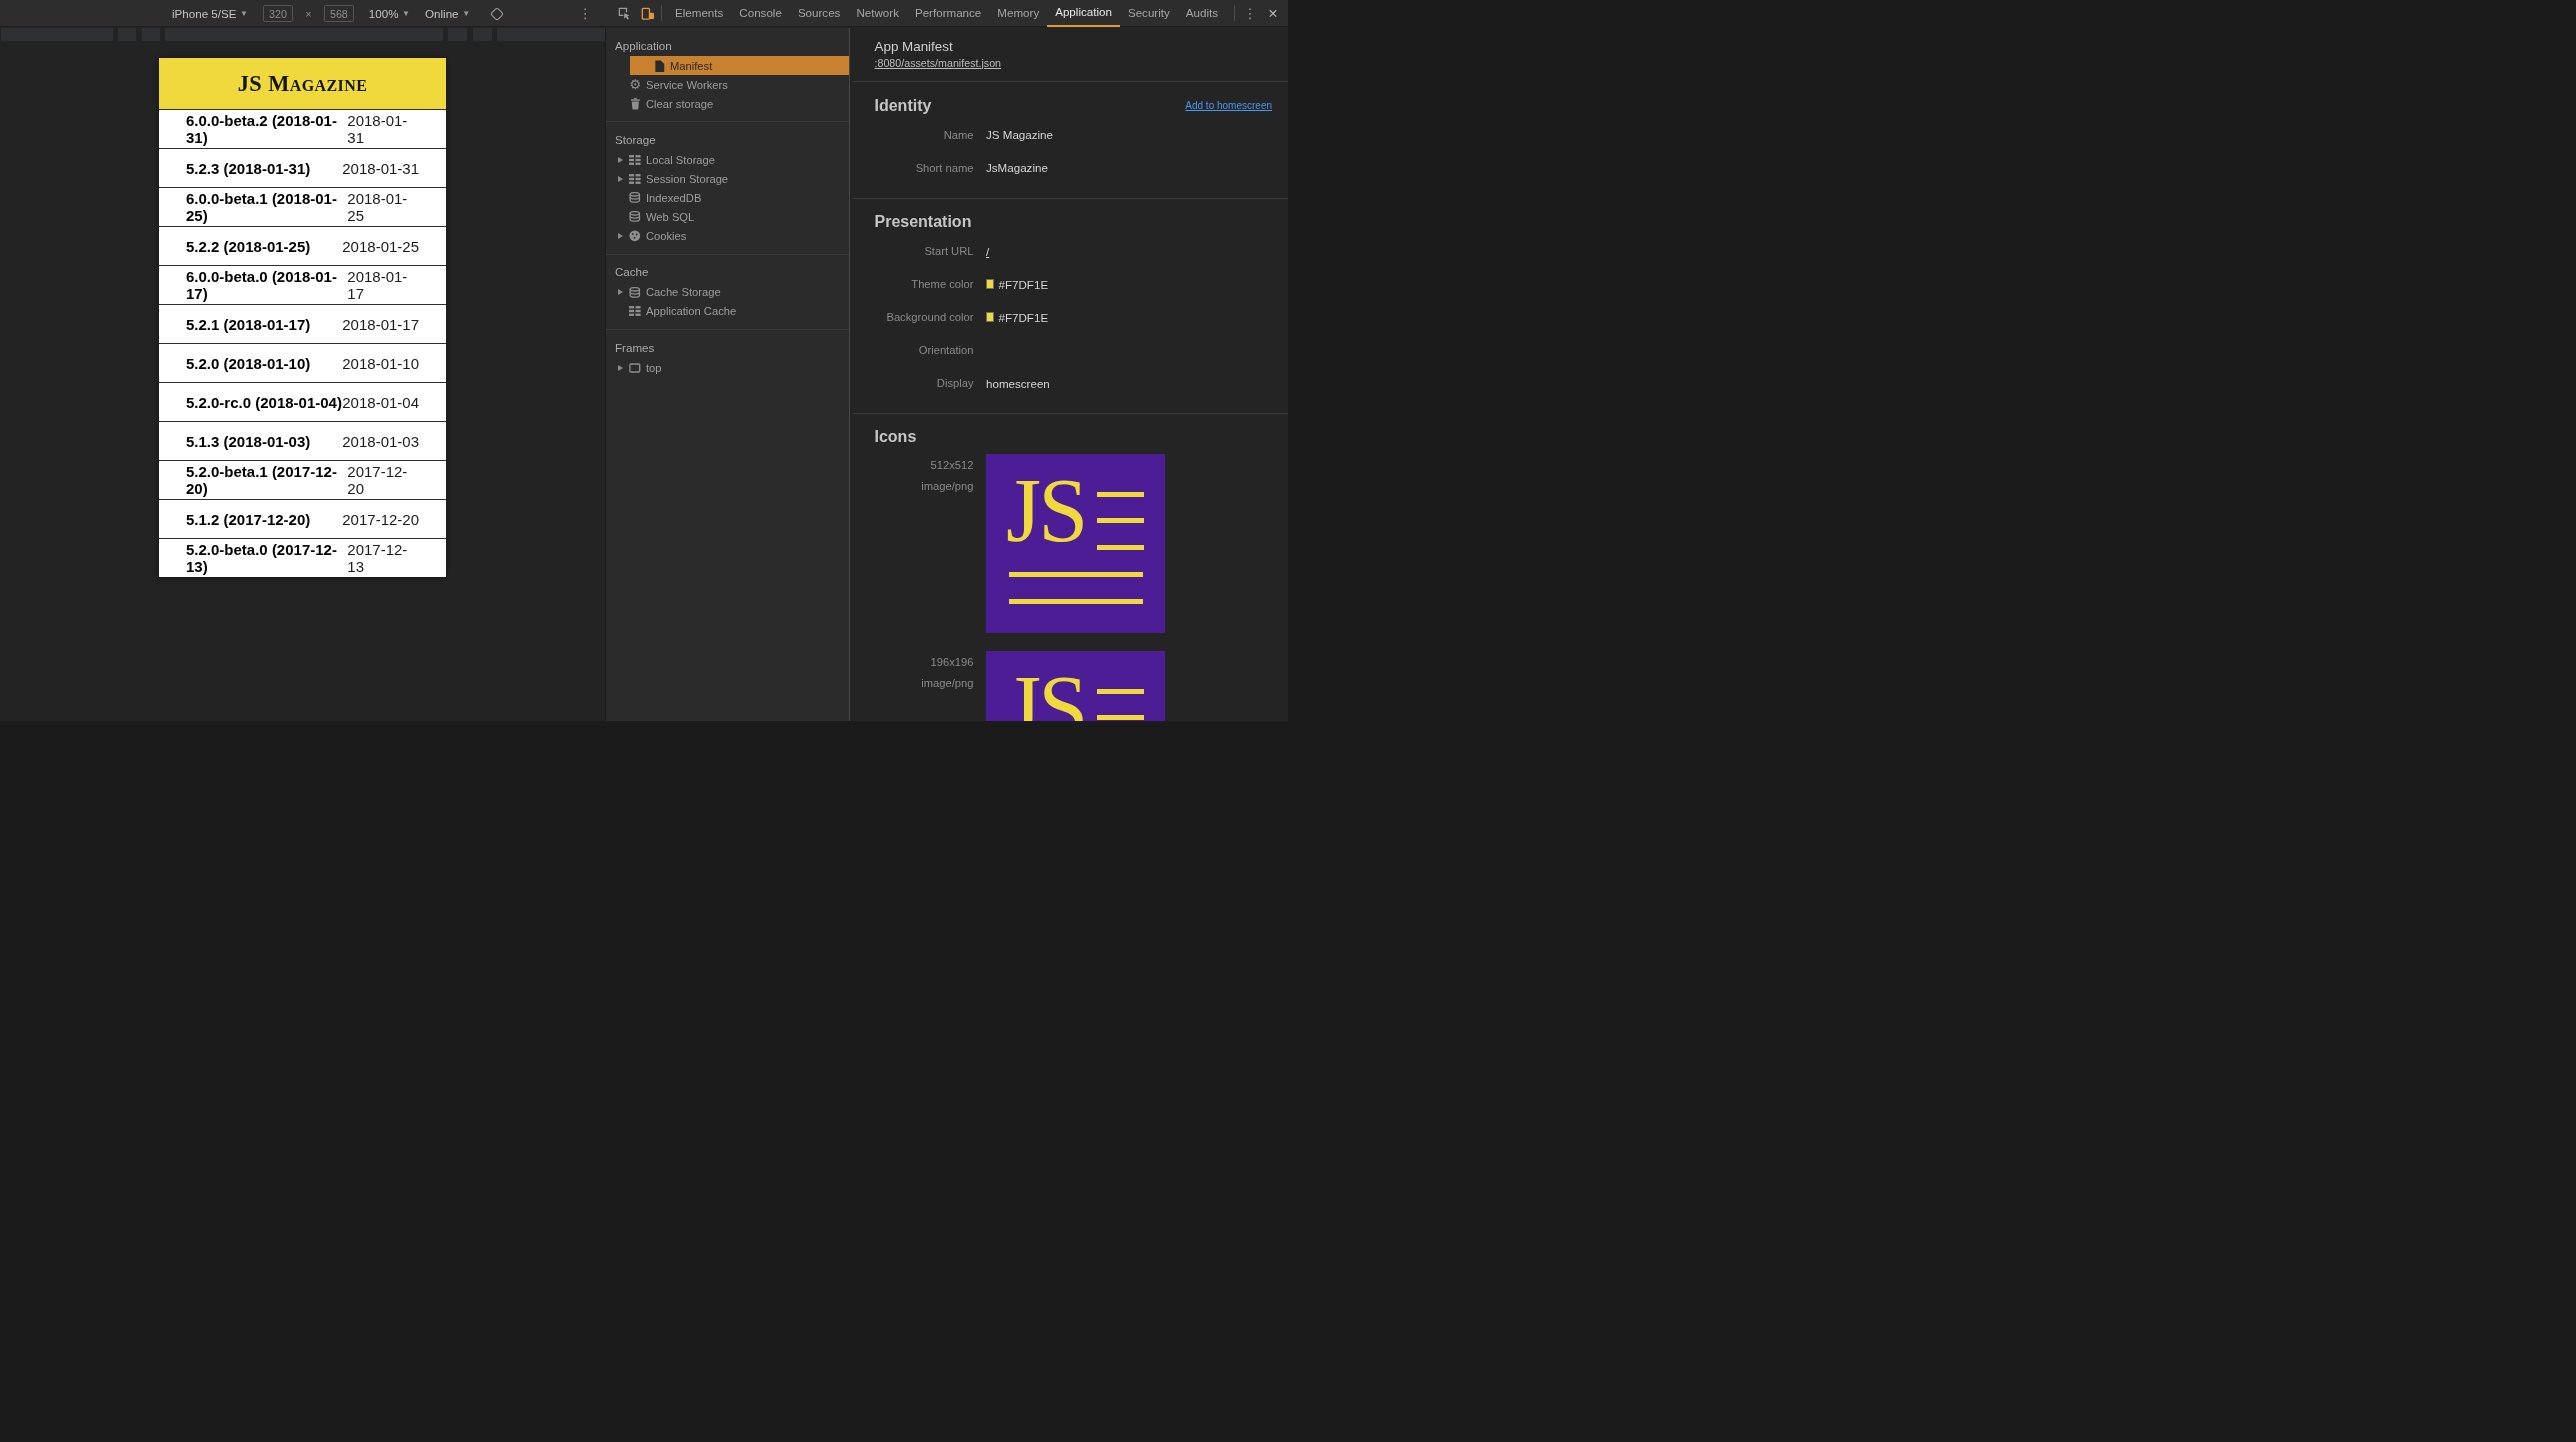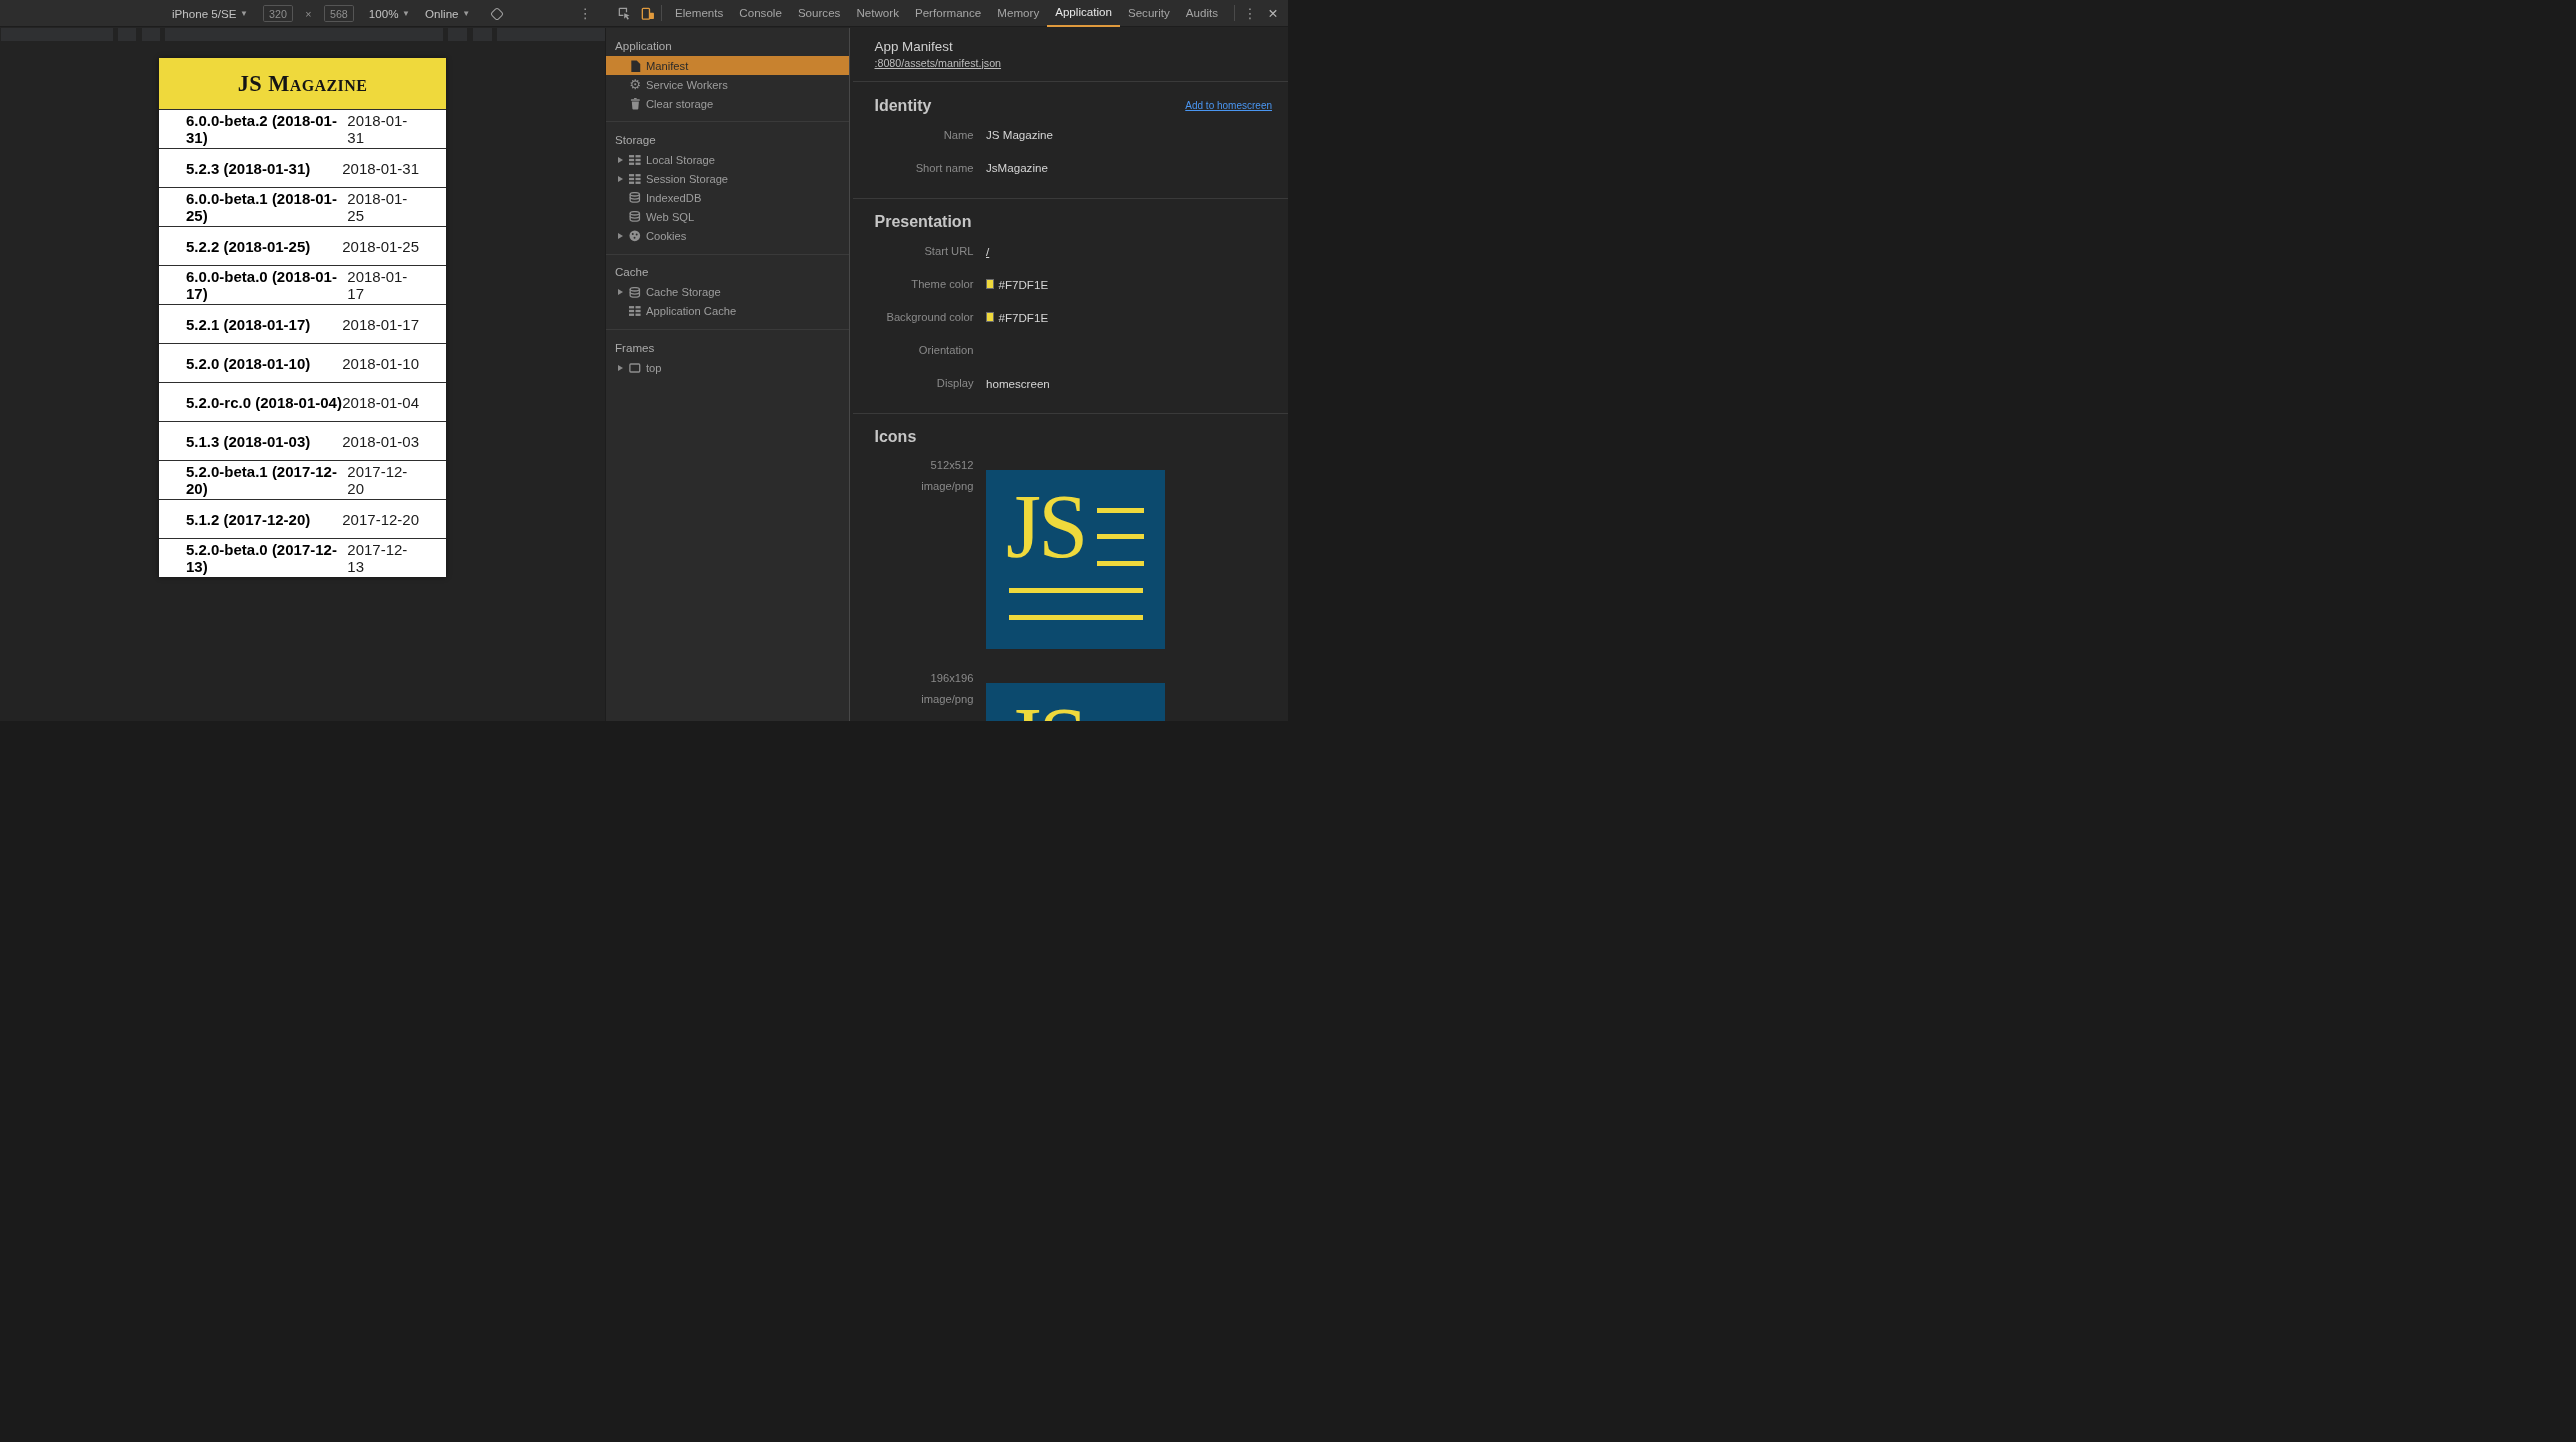--- a/index.html
+++ b/index.html
@@ -45,21 +45,21 @@
   .vver{font-weight:bold;font-size:15px;color:#000;}
   .vdate{font-size:15px;color:#1c1c1c;}
   
   .sidebar{position:absolute;left:605px;top:28px;width:245px;height:693px;background:#2b2b2b;border-left:0.9px solid #1d1d1d;border-right:0.9px solid #484848;color:#9e9e9e;font-size:11.2px;}
   .sb-section{padding:5.4px 0 8px 0;border-bottom:0.9px solid #3a3a3a;}
   .sb-header{padding:5.4px 0 4.5px 9px;color:#ababab;font-size:11.6px;}
   .sb-item{height:19px;display:flex;align-items:center;cursor:pointer;position:relative;}
   .sb-item .exp{position:absolute;left:11.6px;width:0;height:0;border-left:5.4px solid #8a8a8a;border-top:3.6px solid transparent;border-bottom:3.6px solid transparent;}
   .sb-item .sb-icon{position:absolute;left:23px;width:12.5px;height:12.5px;display:flex;align-items:center;justify-content:center;color:#8f8f8f;}
   .sb-item .sb-label{position:absolute;left:40px;white-space:nowrap;}
-  .sb-item.selected{background:var(--selection_orange);color:#2a2a2a;}
+  .sb-item.selected{background:var(--selection_orange);color:#2a2a2a;margin-left:24px;}
   .sb-item.selected .sb-icon{color:#2e2e2e;}
   .gear-glyph{font-size:13.4px;line-height:1;}
   
   .main{position:absolute;left:853px;top:28px;width:435px;height:693px;background:#242424;color:#d6d6d6;}
   .m-head{padding:10.7px 0 0 21.5px;}
   .m-title{font-size:13.4px;color:#d0d0d0;}
   .m-link{display:inline-block;font-size:10.7px;color:#bdbdbd;text-decoration:underline;cursor:pointer;}
   .m-sep{border:none;border-top:0.9px solid #3a3a3a;margin:11.6px 0 0 0;}
   .m-section{padding:9px 0 1.8px 0;}
   .sec-headrow{display:flex;align-items:center;justify-content:space-between;padding:5.4px 16px 3.6px 21.5px;}
@@ -67,21 +67,21 @@
   .blue-link{color:var(--link_blue);font-size:10px;text-decoration:underline;cursor:pointer;text-align:right;}
   .field{display:flex;align-items:center;height:33px;}
   .f-label{width:133px;text-align:right;padding-right:12.5px;color:#8a8a8a;font-size:11.2px;flex:none;}
   .f-value{font-size:11.6px;color:#d6d6d6;display:flex;align-items:center;}
   .f-value.underlined{text-decoration:underline;}
   .swatch{display:inline-block;width:8px;height:10.7px;background:var(--yellow);margin-right:4.5px;border:0.9px solid #6b6b6b;}
   .icons-row{display:flex;margin-top:3.6px;}
   .icons-labels{width:133px;flex:none;text-align:right;padding-right:12.5px;color:#8a8a8a;font-size:11.2px;}
   .icons-labels .il{margin-top:9px;}
   .icons-labels .il:first-child{margin-top:5.4px;}
-  .logo-box{width:179px;height:179px;background:#0c4a6e;position:relative;flex:none;margin-top:16px;}
+  .logo-box{width:179px;height:179px;background:#4c1d95;position:relative;flex:none;}
   .logo-js{position:absolute;left:20px;top:12.5px;font-family:"Liberation Serif",serif;font-size:90px;line-height:1;color:var(--yellow);letter-spacing:-2.7px;}
   .bar{position:absolute;background:var(--yellow);height:5.4px;}
   .bar.s1{left:111px;top:38px;width:47px;}
   .bar.s2{left:111px;top:64px;width:47px;}
   .bar.s3{left:111px;top:91px;width:47px;}
   .bar.l1{left:23px;top:118px;width:134px;}
   .bar.l2{left:23px;top:145px;width:134px;}
   .icons-row.second{margin-top:18px;}
   svg{display:block;}
 </style>

